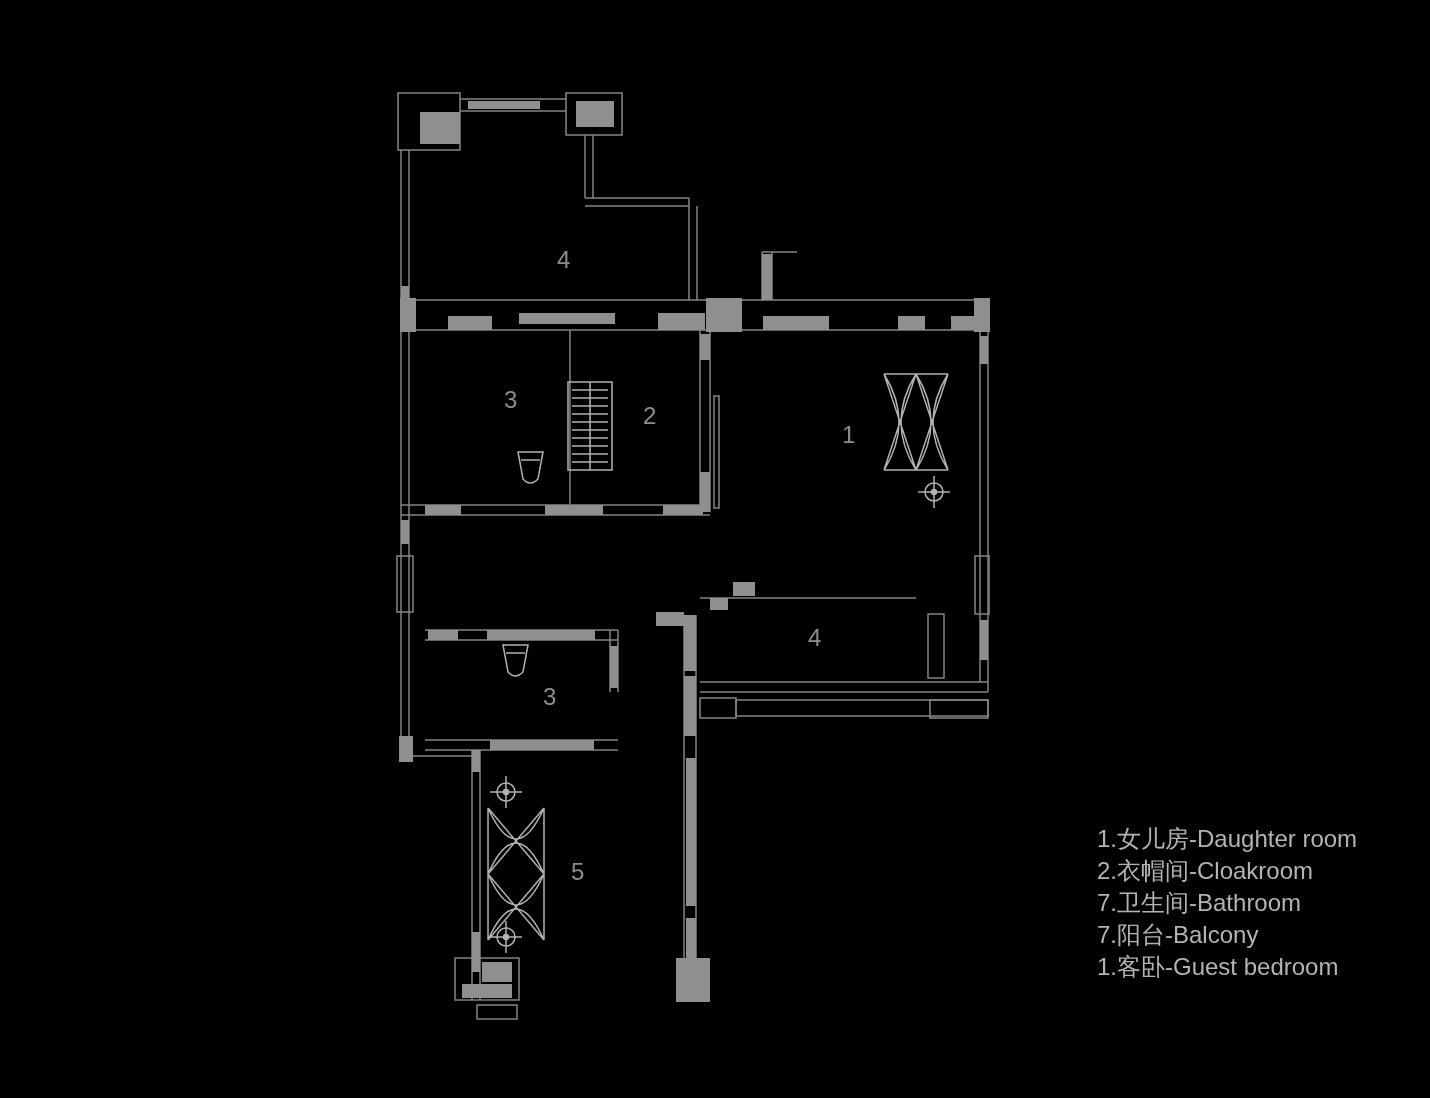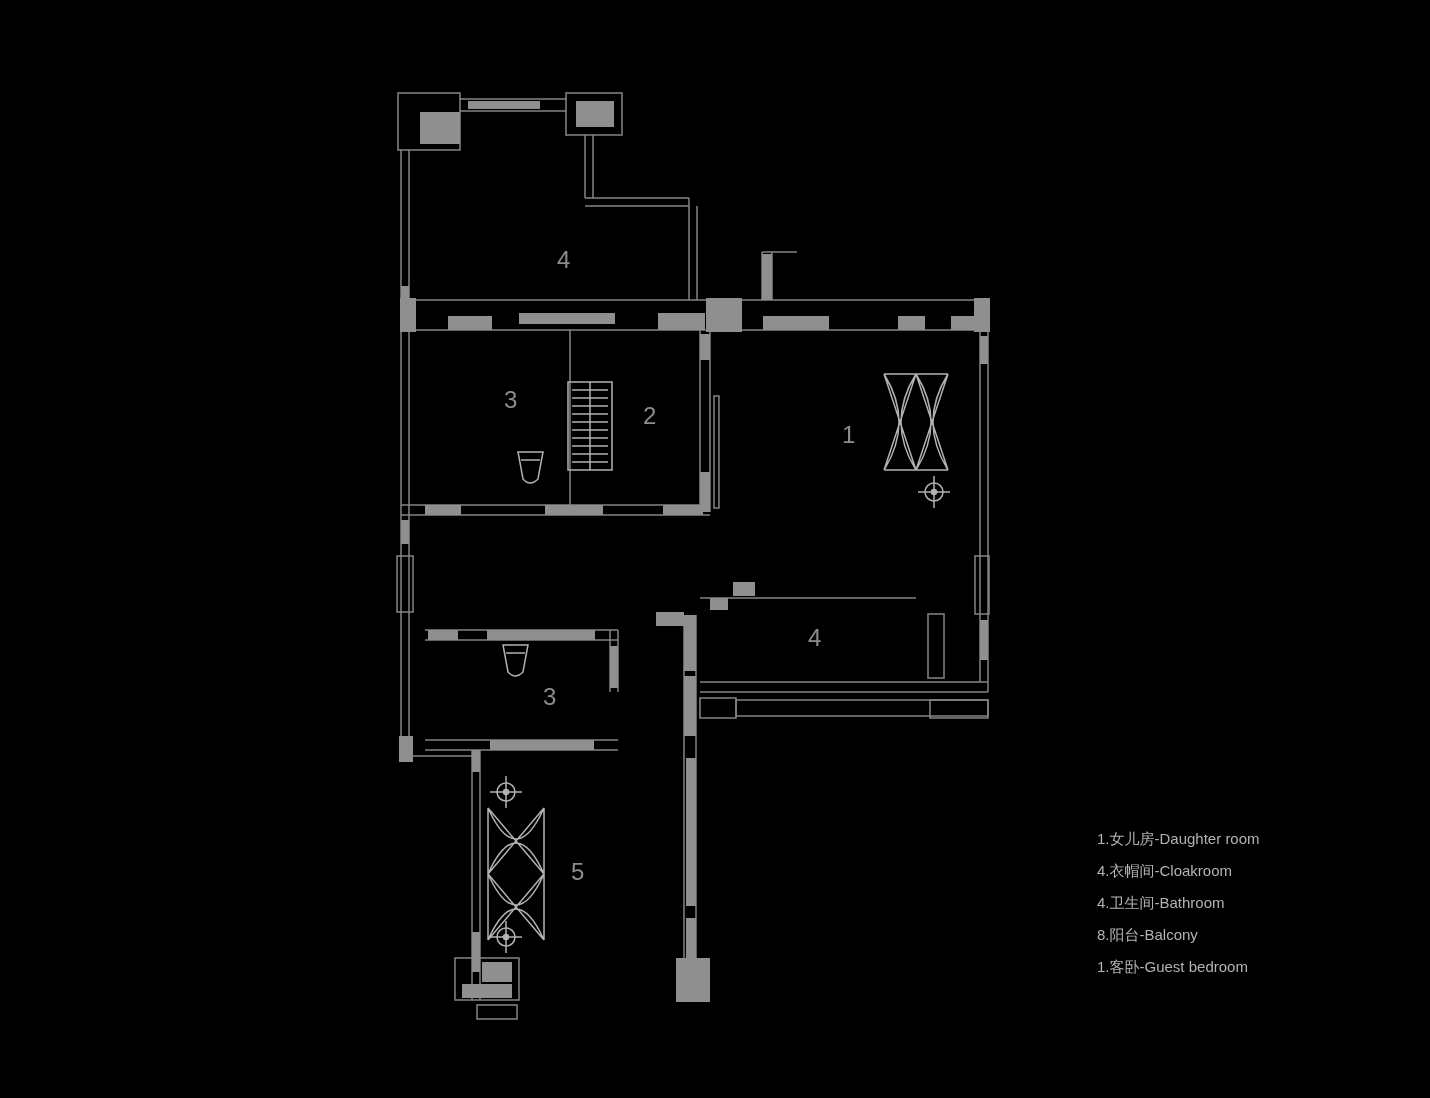--- a/index.html
+++ b/index.html
@@ -16,21 +16,21 @@
     position: absolute;
     color: #8d8d8d;
     font-size: 24px;
     letter-spacing: 0;
   }
   #legend {
     position: absolute;
     left: 1097px;
     top: 823px;
     color: #b3b3b3;
-    font-size: 15px;
+    font-size: 24px;
     line-height: 32px;
     white-space: nowrap;
   }
 </style>
 </head>
 <body>
 
 <div id="screen">
 
   <svg id="plan-svg" width="1430" height="1098" viewBox="0 0 1430 1098" xmlns="http://www.w3.org/2000/svg">
@@ -220,19 +220,19 @@
   <span class="room-label" style="left:557px;top:246px">4</span>
   <span class="room-label" style="left:504px;top:386px">3</span>
   <span class="room-label" style="left:643px;top:402px">2</span>
   <span class="room-label" style="left:842px;top:421px">1</span>
   <span class="room-label" style="left:808px;top:624px">4</span>
   <span class="room-label" style="left:543px;top:683px">3</span>
   <span class="room-label" style="left:571px;top:858px">5</span>
 
   <div id="legend">
     <div>1.女儿房-Daughter room</div>
-    <div>4.衣帽间-Cloakroom</div>
-    <div>4.卫生间-Bathroom</div>
-    <div>8.阳台-Balcony</div>
+    <div>2.衣帽间-Cloakroom</div>
+    <div>7.卫生间-Bathroom</div>
+    <div>7.阳台-Balcony</div>
     <div>1.客卧-Guest bedroom</div>
   </div>
 
 </div>
 
 </body></html>

